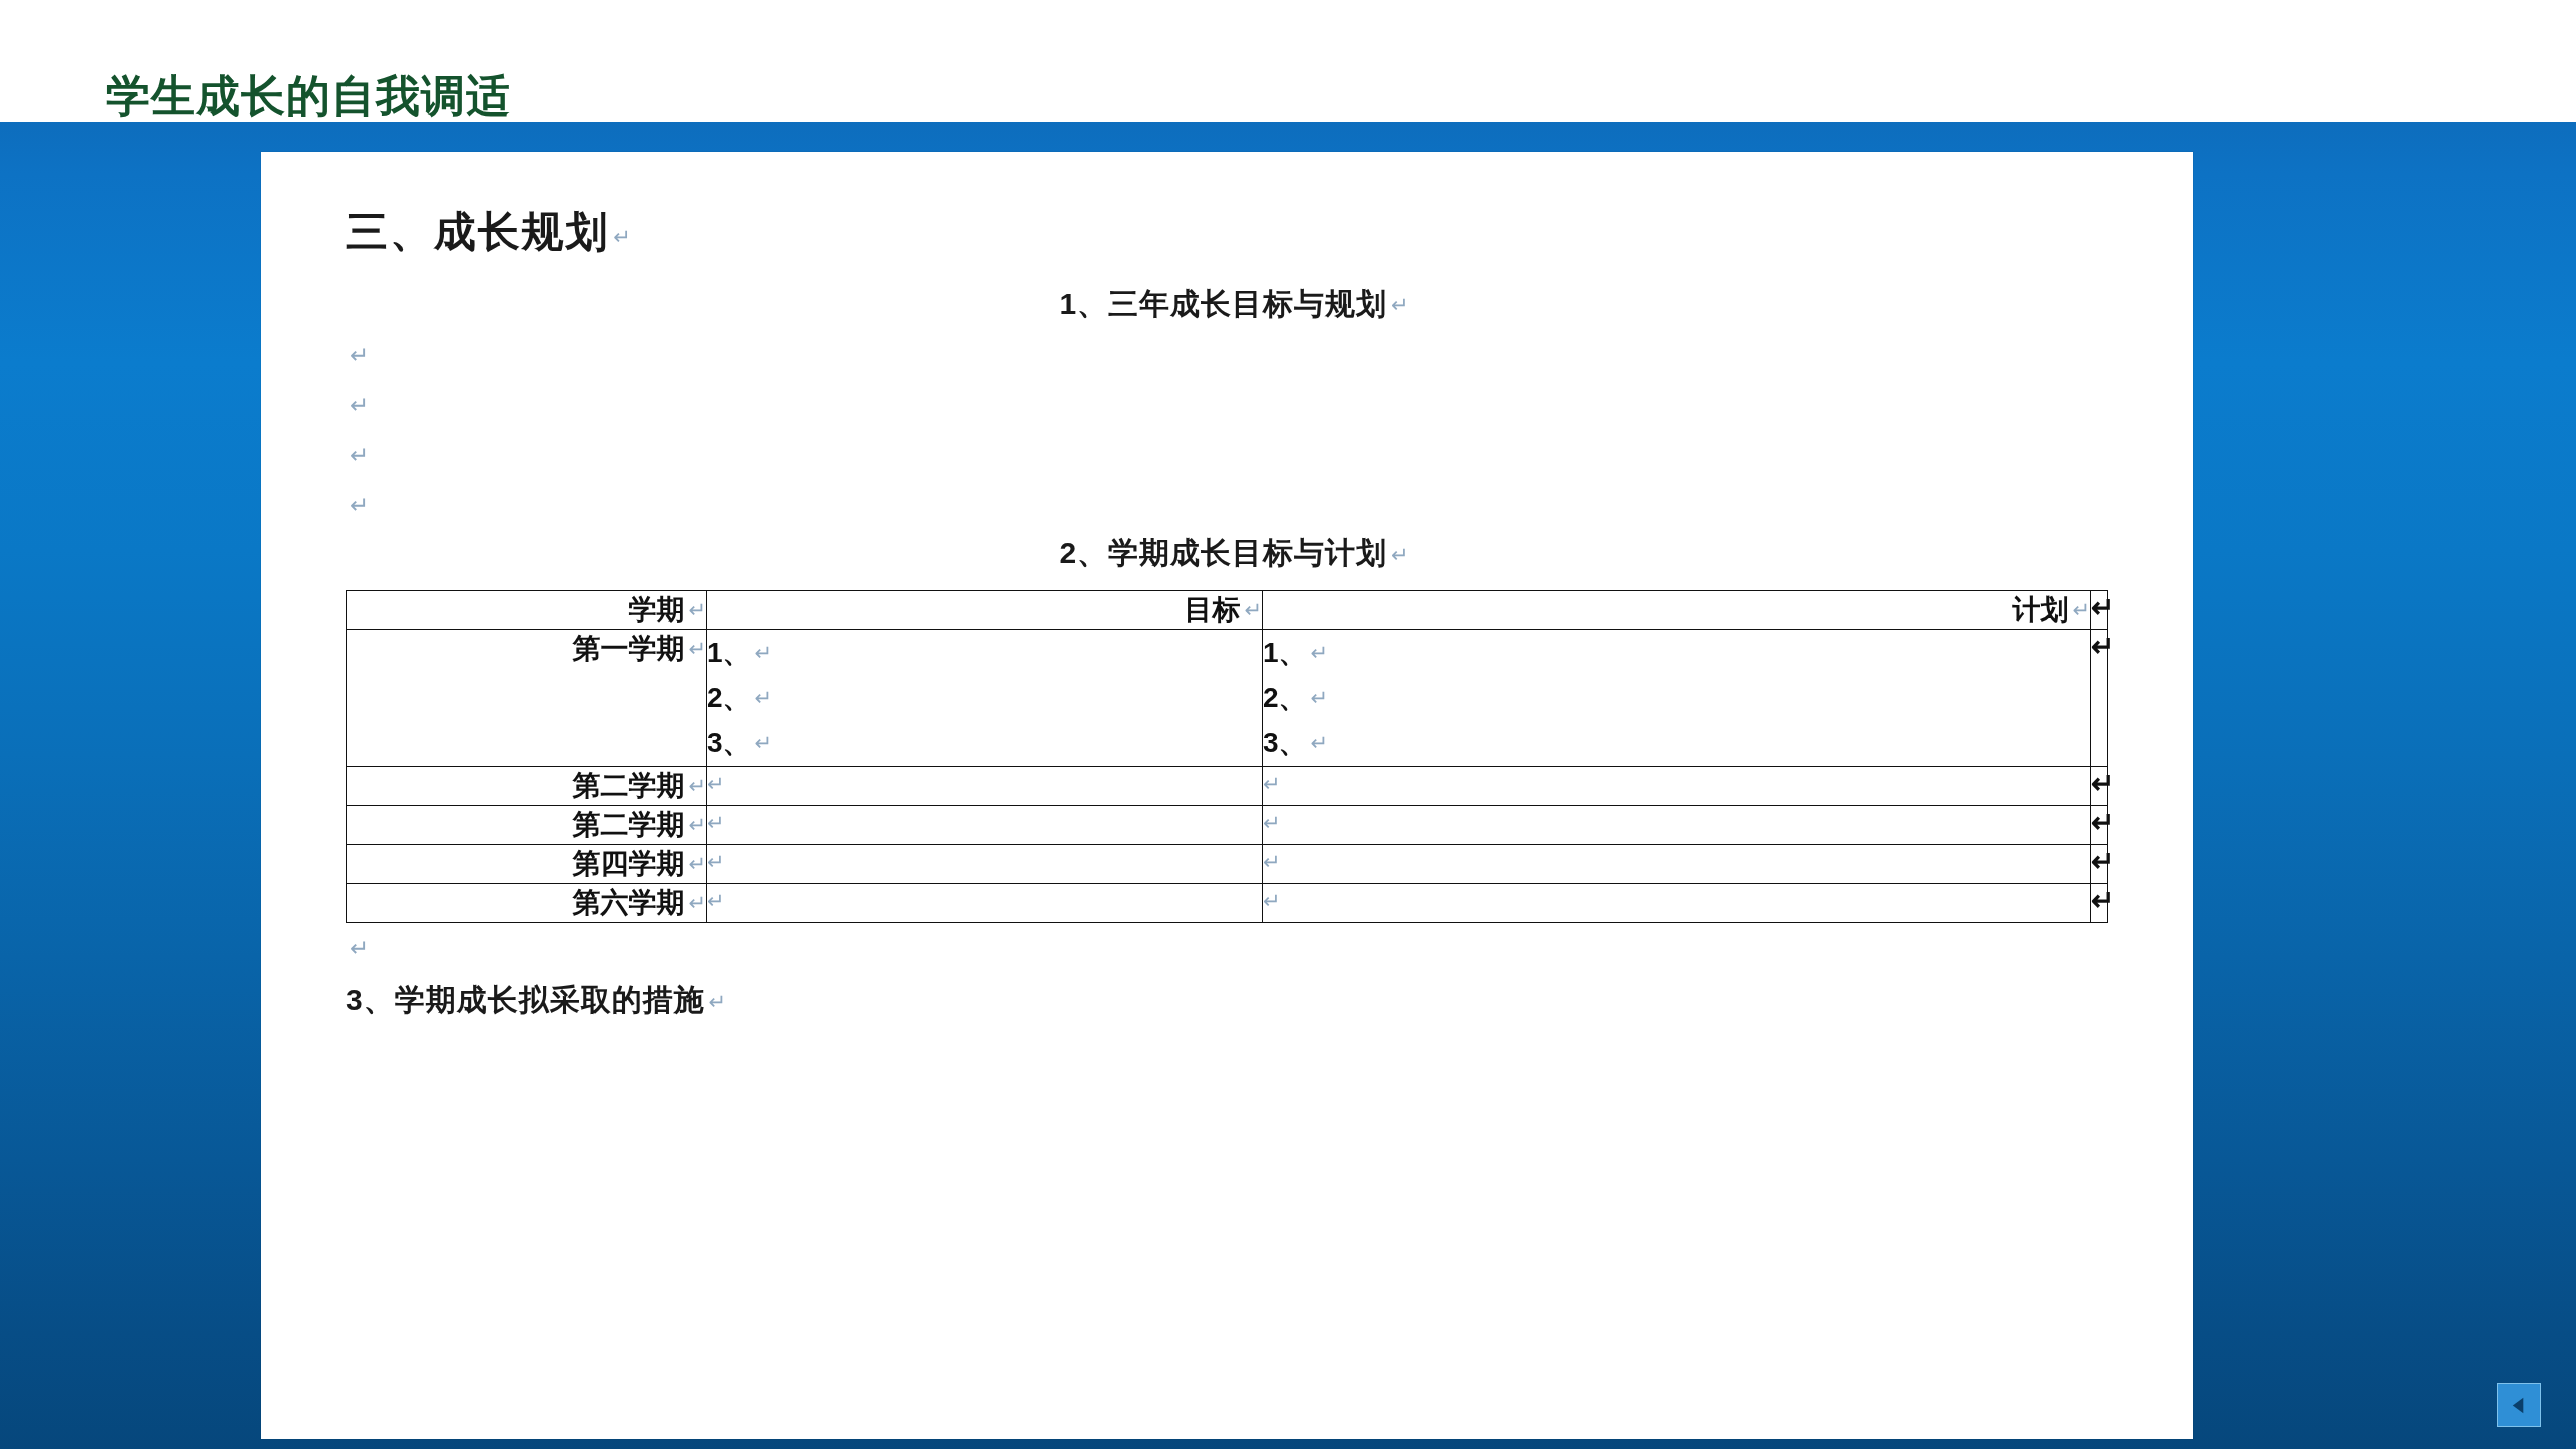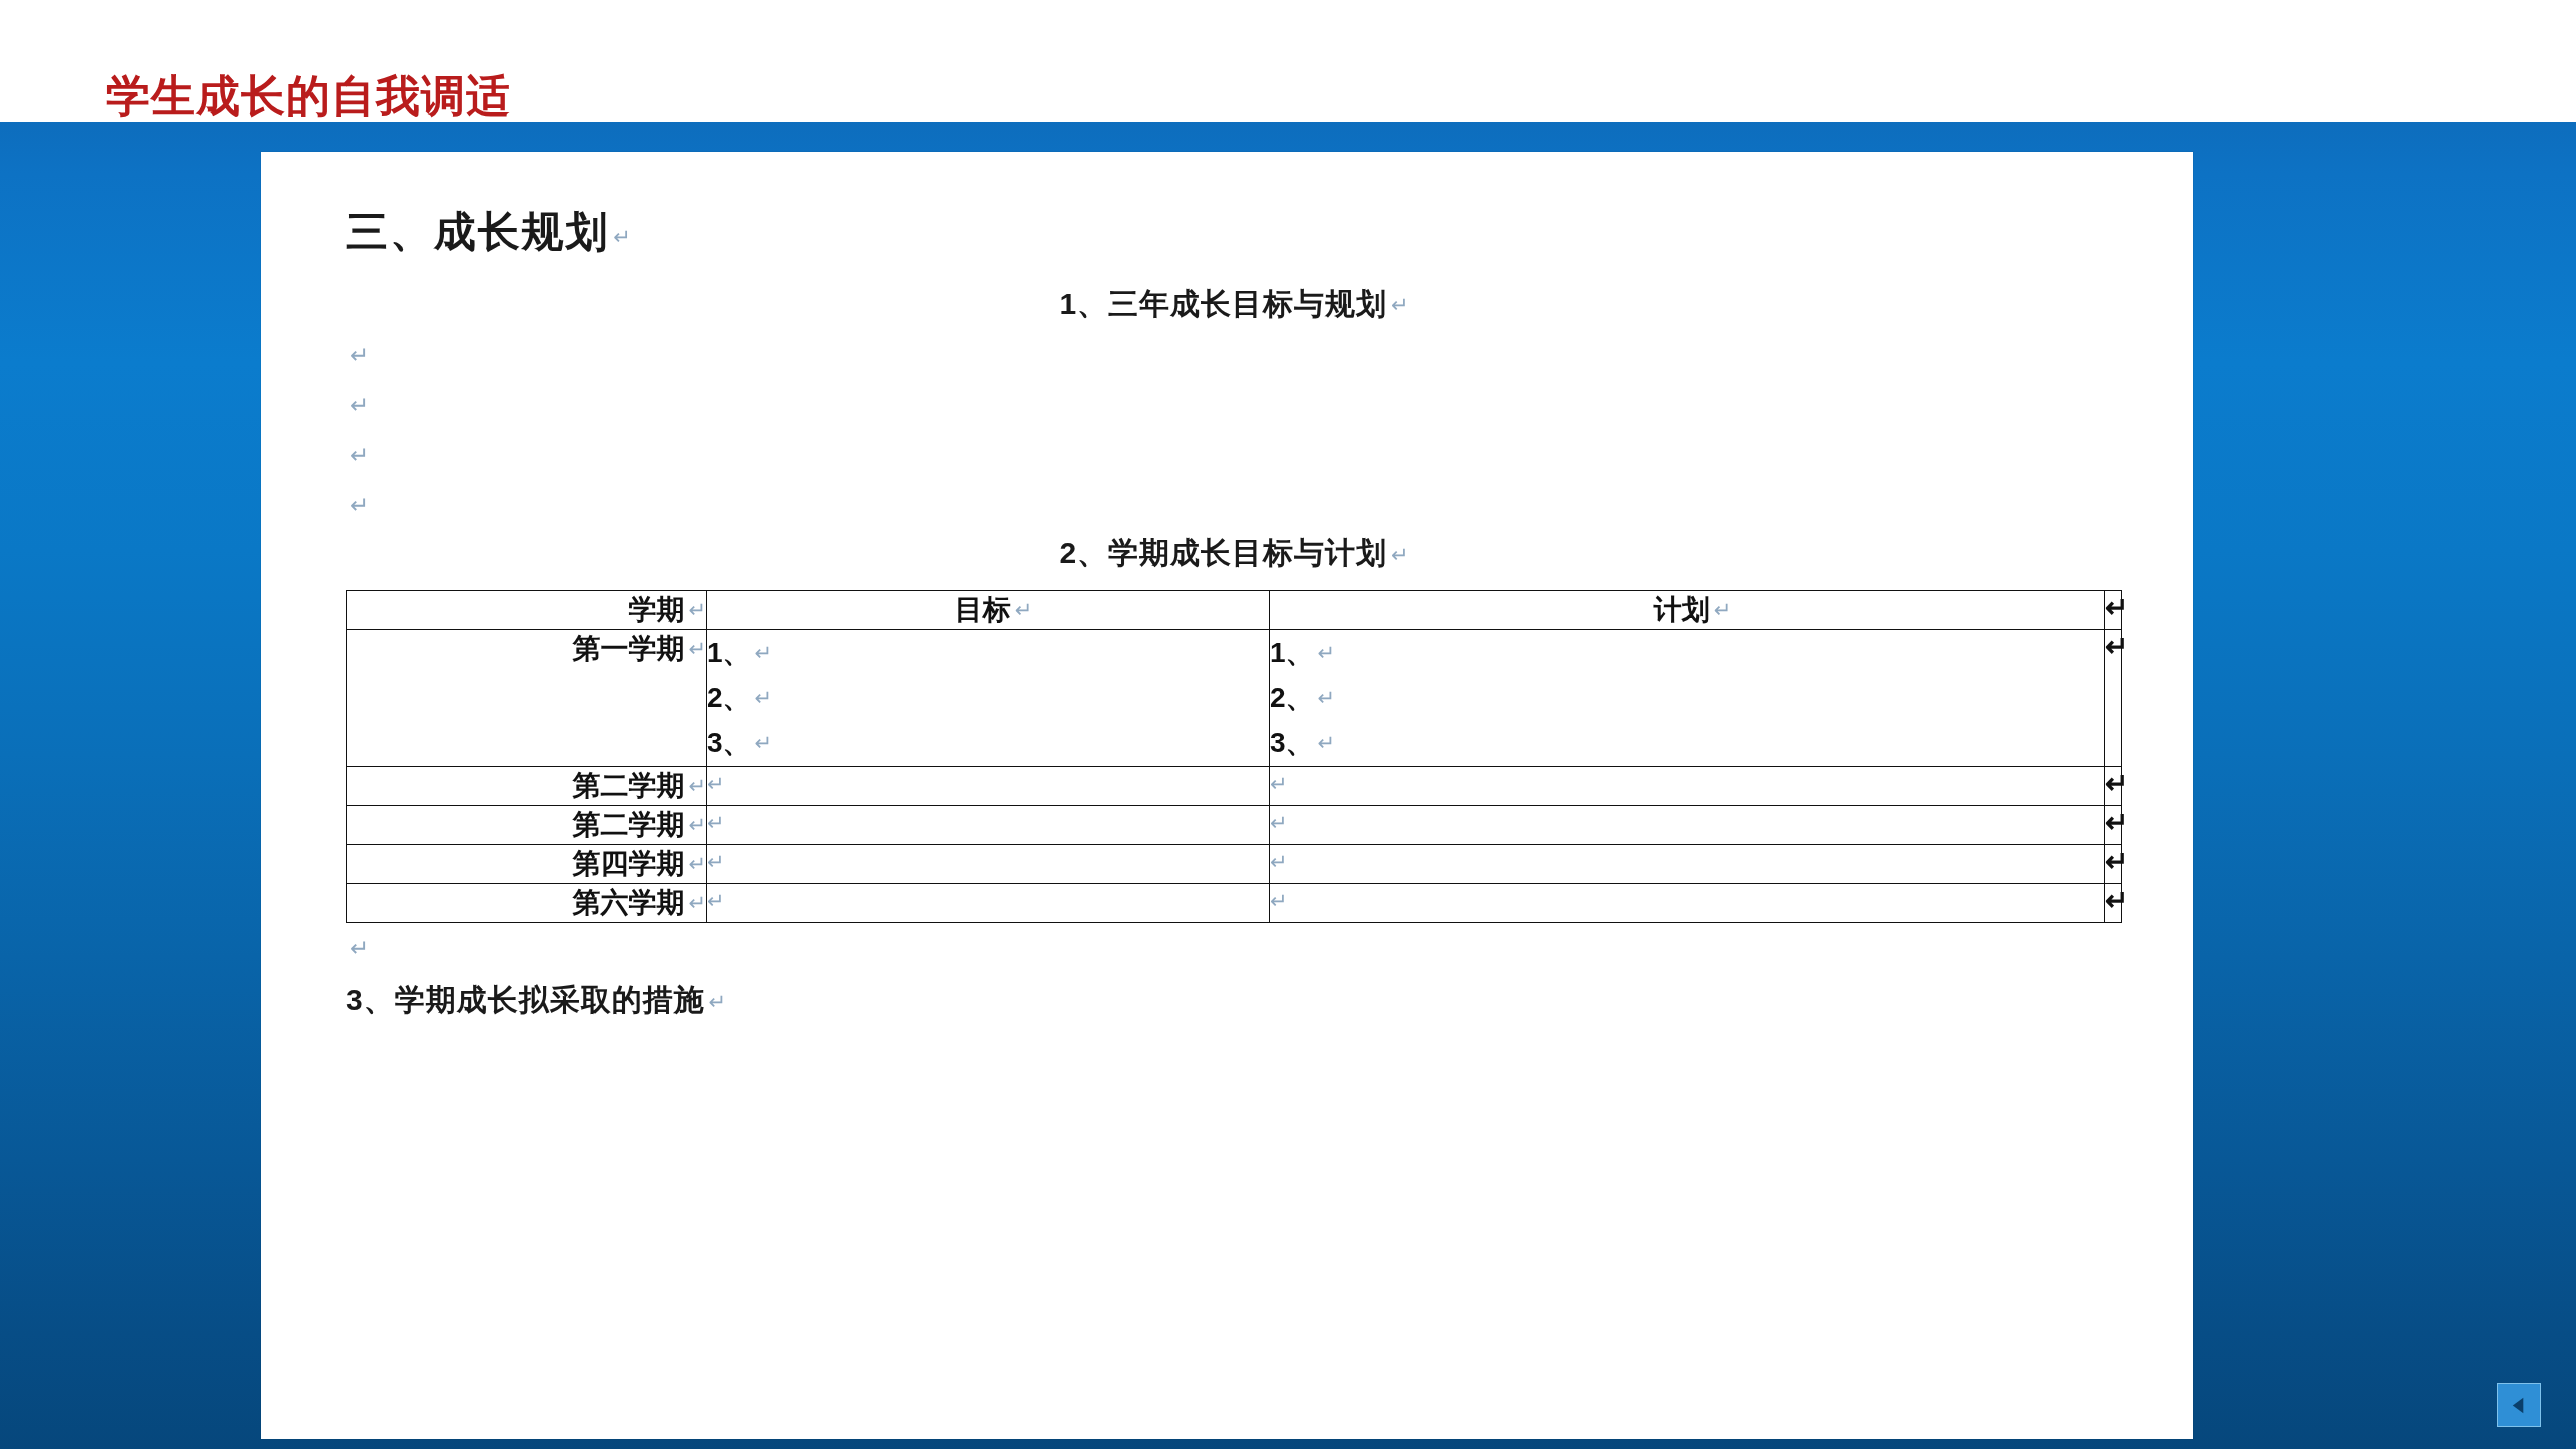--- a/index.html
+++ b/index.html
@@ -45,21 +45,21 @@
     width: 2576px;
     height: 97px;
     background: #ffffff;
   }
   .slide-title {
     position: absolute;
     left: 106px;
     top: 42px;
     font-size: 44px;
     font-weight: bold;
-    color: #b91c1c;
+    color: #14532d;
     letter-spacing: 1px;
     white-space: nowrap;
   }
   .doc {
     position: absolute;
     left: 261px;
     top: 152px;
     width: 1932px;
     height: 1287px;
     background: #ffffff;
@@ -138,22 +138,21 @@
     padding: 8.7px 0 8.7px 5.8px;
     font-weight: normal;
     color: #8fa8c0;
     font-size: 21px;
     vertical-align: top;
   }
   .hdr td {
     text-align: right;
   }
   .hdr td.c-goal, .hdr td.c-plan {
-    text-align: center;
-    padding-left: 11px;
+    padding-left: 4px;
   }
   .cell-row {
     line-height: 1.55;
     padding: 1px 0;
   }
   .tall td { height: 131px; }
   .footer-line {
     font-size: 30px;
     color: #1a1a1a;
     font-weight: bold;

